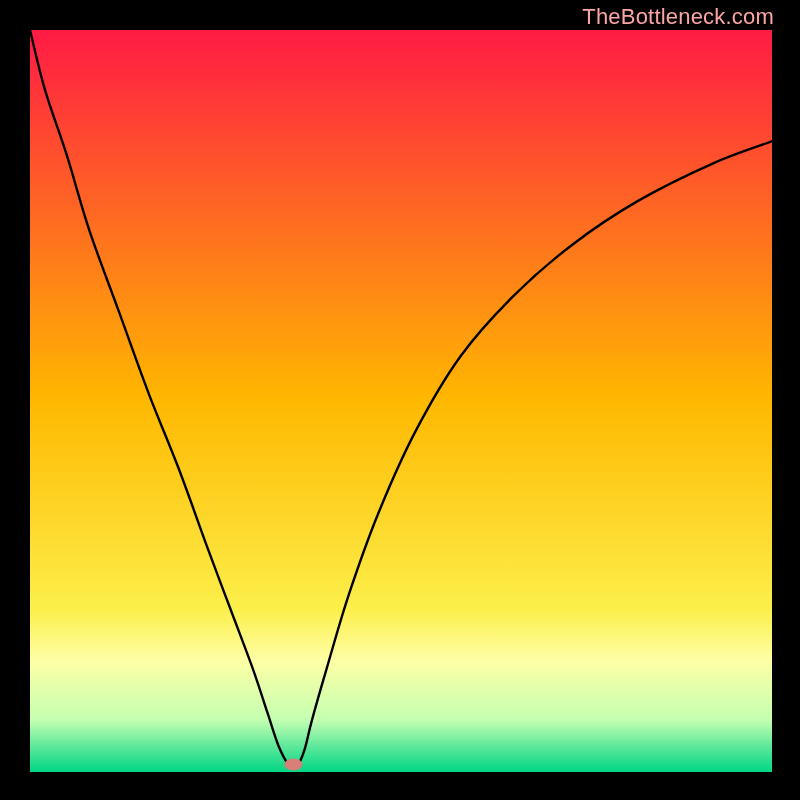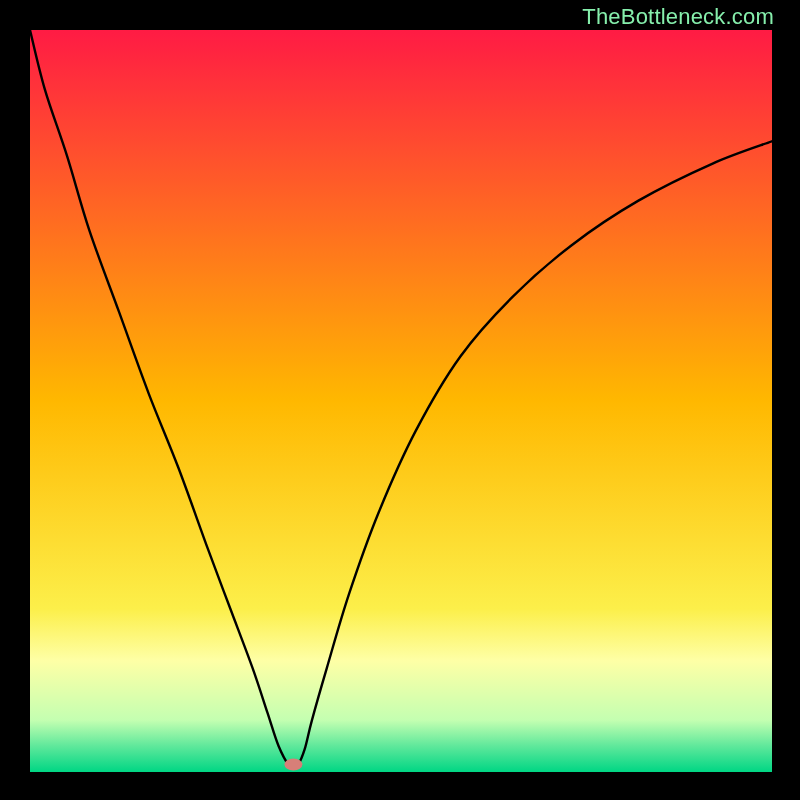--- a/index.html
+++ b/index.html
@@ -16,21 +16,21 @@
     width: 800px;
     height: 800px;
     background: #000;
   }
   .chart-box {
     position: absolute;
     background: #000;
   }
   .watermark {
     position: absolute;
-    color: #86efac;
+    color: #fca5a5;
     font-size: 22px;
     font-weight: 400;
     letter-spacing: 0.2px;
     white-space: nowrap;
   }
   svg { display: block; }
 </style>
 </head>
 <body>
 

